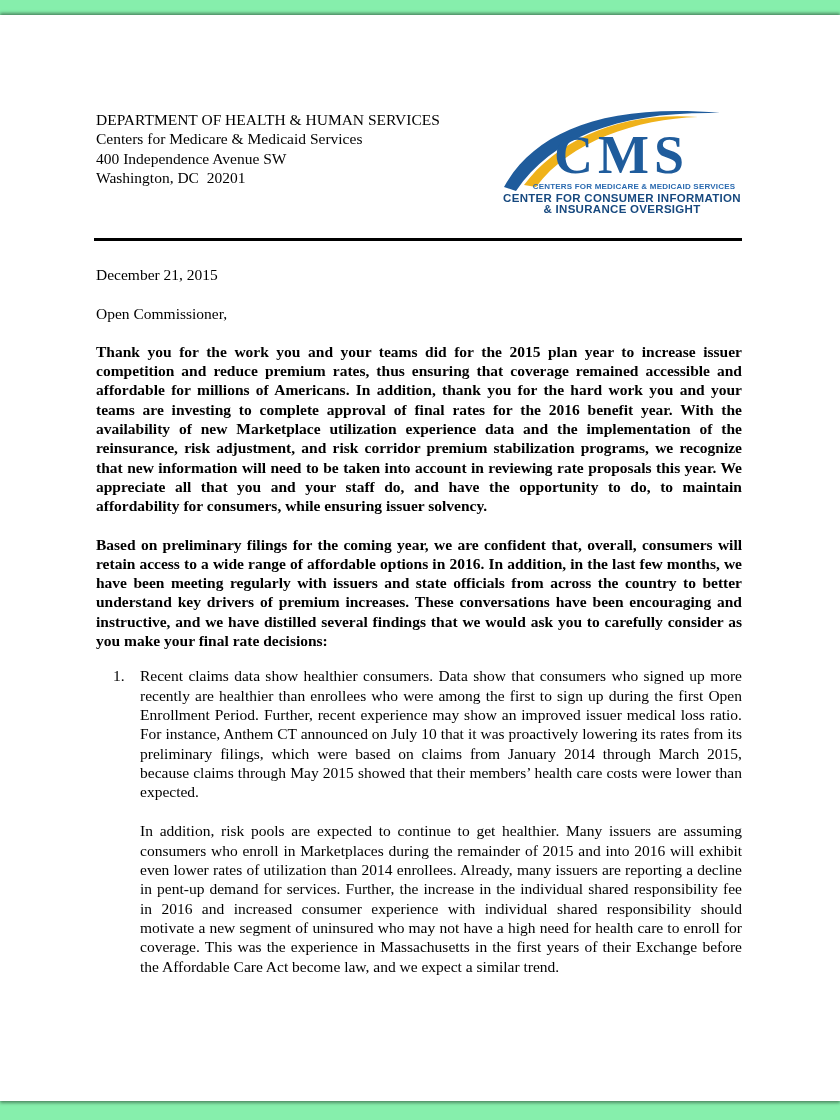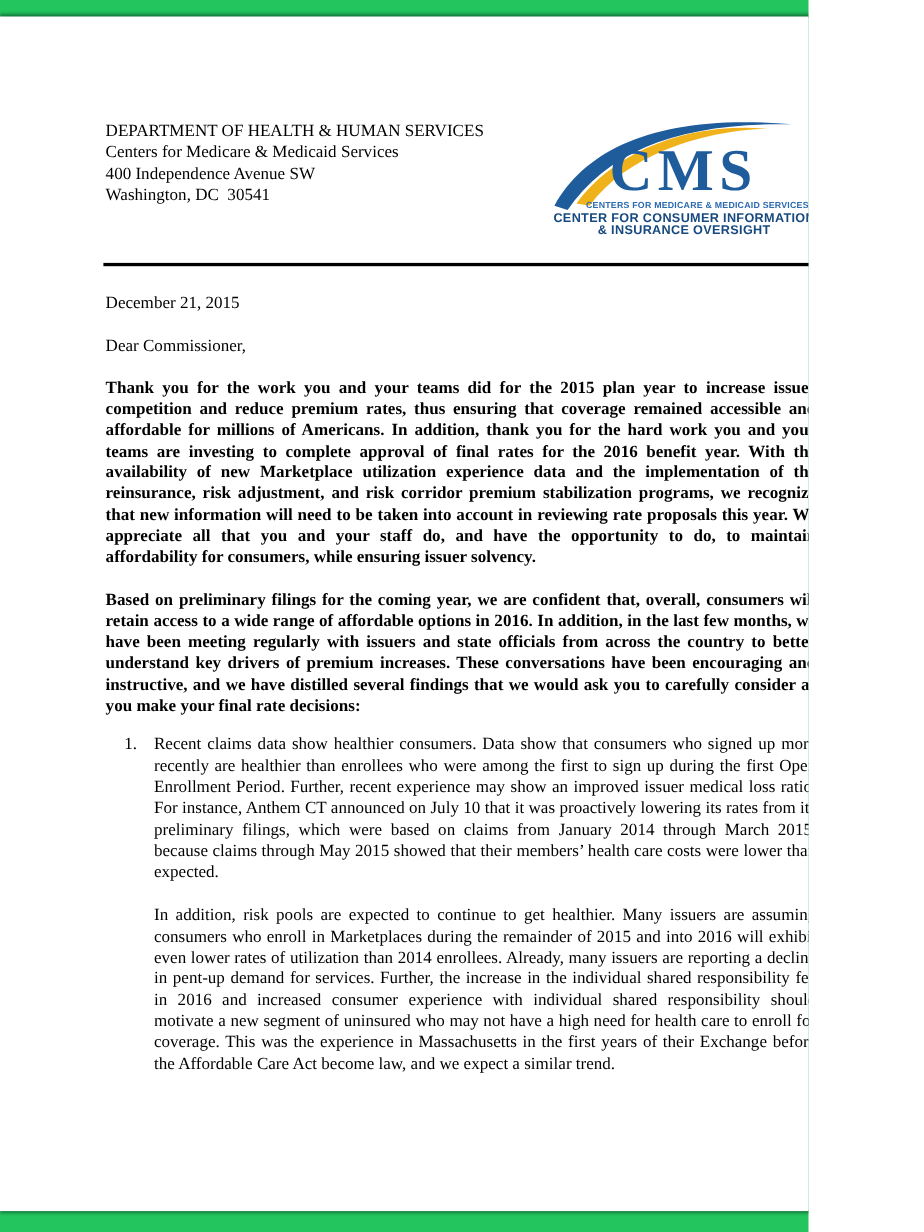--- a/index.html
+++ b/index.html
@@ -1,20 +1,20 @@
 <!DOCTYPE html>
 <html><head>
 <meta charset="utf-8">
 <style>
   html, body { margin: 0; padding: 0; }
   .viewer {
     position: relative;
-    width: 735px;
+    width: 840px;
     height: 1120px;
-    background: #22c55e;
+    background: #86efac;
     overflow: hidden;
     font-family: "Liberation Serif", serif;
   }
   .page {
     position: absolute;
     left: 0;
     top: 15px;
     width: 840px;
     height: 1086px;
     background: #ffffff;
@@ -86,40 +86,40 @@
 
 <div class="viewer">
   <div class="page">
     <div class="content">
 
       <div class="header-row">
         <div class="address">
           <div class="address-line">DEPARTMENT OF HEALTH &amp; HUMAN SERVICES</div>
           <div class="address-line">Centers for Medicare &amp; Medicaid Services</div>
           <div class="address-line">400 Independence Avenue SW</div>
-          <div class="address-line">Washington, DC  30541</div>
+          <div class="address-line">Washington, DC  20201</div>
         </div>
 
         <div class="logo">
           <svg viewBox="0 0 240 104" width="240" height="104">
             <path d="M2,76 C32,22 100,-8 218,2 C120,0 52,24 14,80 Z" fill="#1f5c9c"></path>
             <path d="M22,74 C56,28 120,0 196,6 C135,8 68,30 34,76 Z" fill="#efb21a"></path>
             <text class="logo-acronym" x="52" y="62" fill="#1f5c9c">CMS</text>
             <text class="logo-tagline-small" x="132" y="78" text-anchor="middle" fill="#2a6ab0">CENTERS FOR MEDICARE &amp; MEDICAID SERVICES</text>
             <text class="logo-tagline" x="120" y="91" text-anchor="middle" fill="#17497f">CENTER FOR CONSUMER INFORMATION</text>
             <text class="logo-tagline" x="120" y="102" text-anchor="middle" fill="#17497f">&amp; INSURANCE OVERSIGHT</text>
           </svg>
         </div>
       </div>
 
       <div class="rule"></div>
 
       <div class="date">December 21, 2015</div>
 
-      <div class="salutation">Dear Commissioner,</div>
+      <div class="salutation">Open Commissioner,</div>
 
       <p class="body">Thank you for the work you and your teams did for the 2015 plan year to increase issuer competition and reduce premium rates, thus ensuring that coverage remained accessible and affordable for millions of Americans. In addition, thank you for the hard work you and your teams are investing to complete approval of final rates for the 2016 benefit year. With the availability of new Marketplace utilization experience data and the implementation of the reinsurance, risk adjustment, and risk corridor premium stabilization programs, we recognize that new information will need to be taken into account in reviewing rate proposals this year.  We appreciate all that you and your staff do, and have the opportunity to do, to maintain affordability for consumers, while ensuring issuer solvency.</p>
 
       <p class="body">Based on preliminary filings for the coming year, we are confident that, overall, consumers will retain access to a wide range of affordable options in 2016.  In addition, in the last few months, we have been meeting regularly with issuers and state officials from across the country to better understand key drivers of premium increases.  These conversations have been encouraging and instructive, and we have distilled several findings that we would ask you to carefully consider as you make your final rate decisions:</p>
 
       <div class="list-item">
         <span class="list-num">1.</span>
         <span class="bold">Recent claims data show healthier consumers</span><span>.  Data show that consumers who signed up more recently are healthier than enrollees who were among the first to sign up during the first Open Enrollment Period.  Further, recent experience may show an improved issuer medical loss ratio.  For instance, Anthem CT announced on July 10 that it was proactively lowering its rates from its preliminary filings, which were based on claims from January 2014 through March 2015, because claims through May 2015 showed that their members’ health care costs were lower than expected.</span>
       </div>
 

